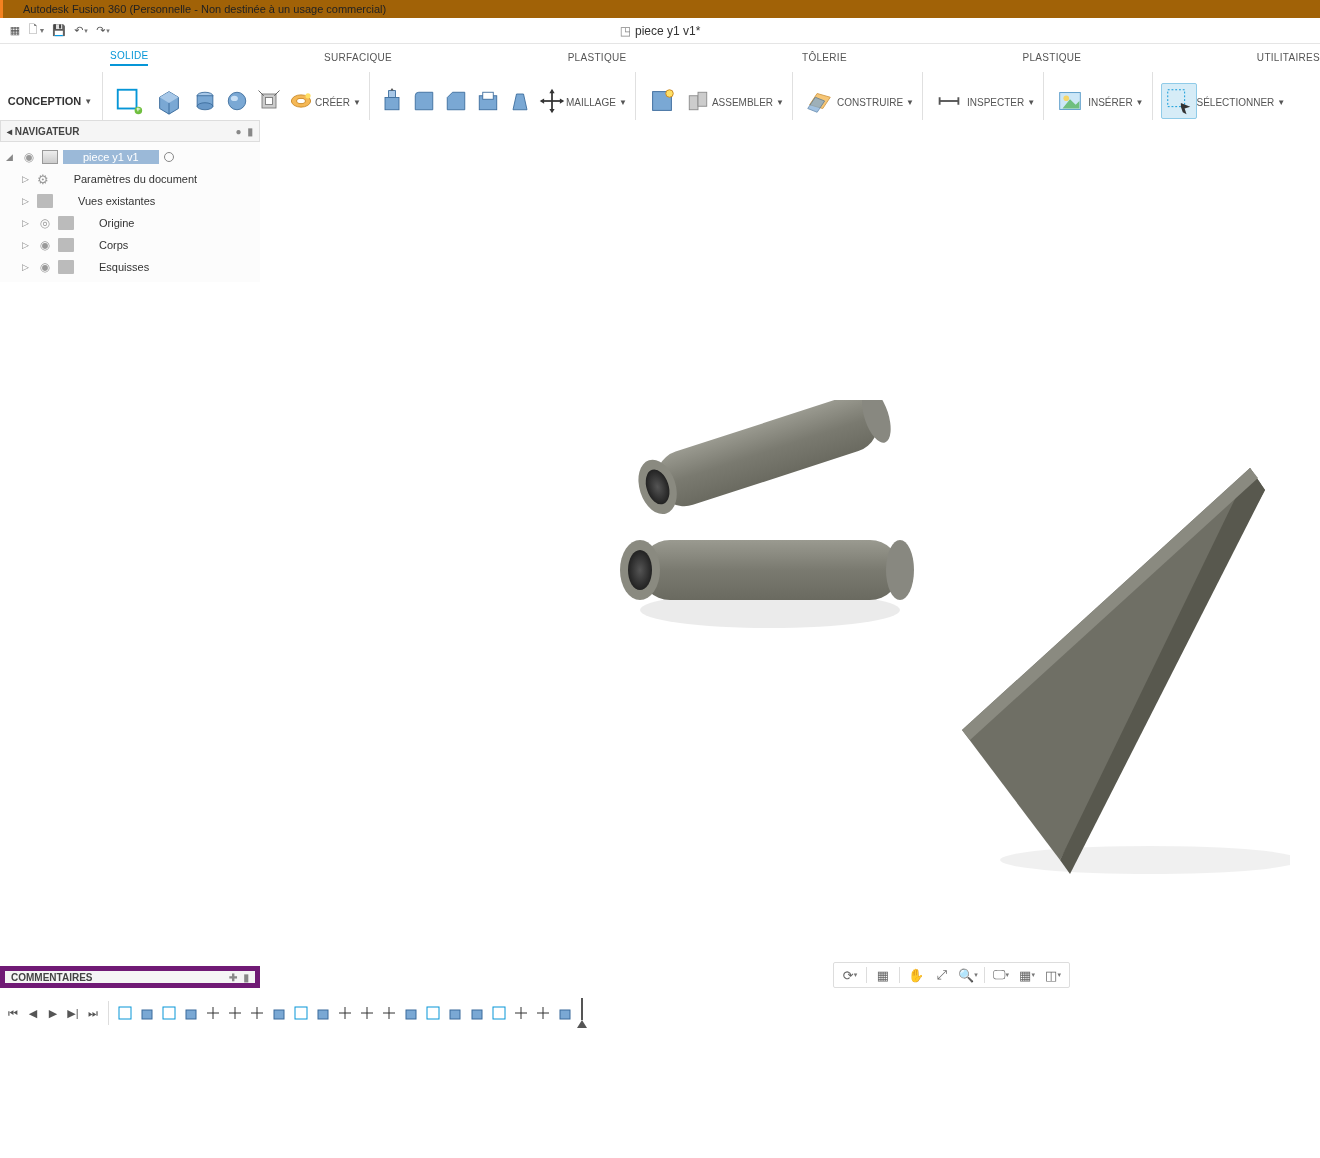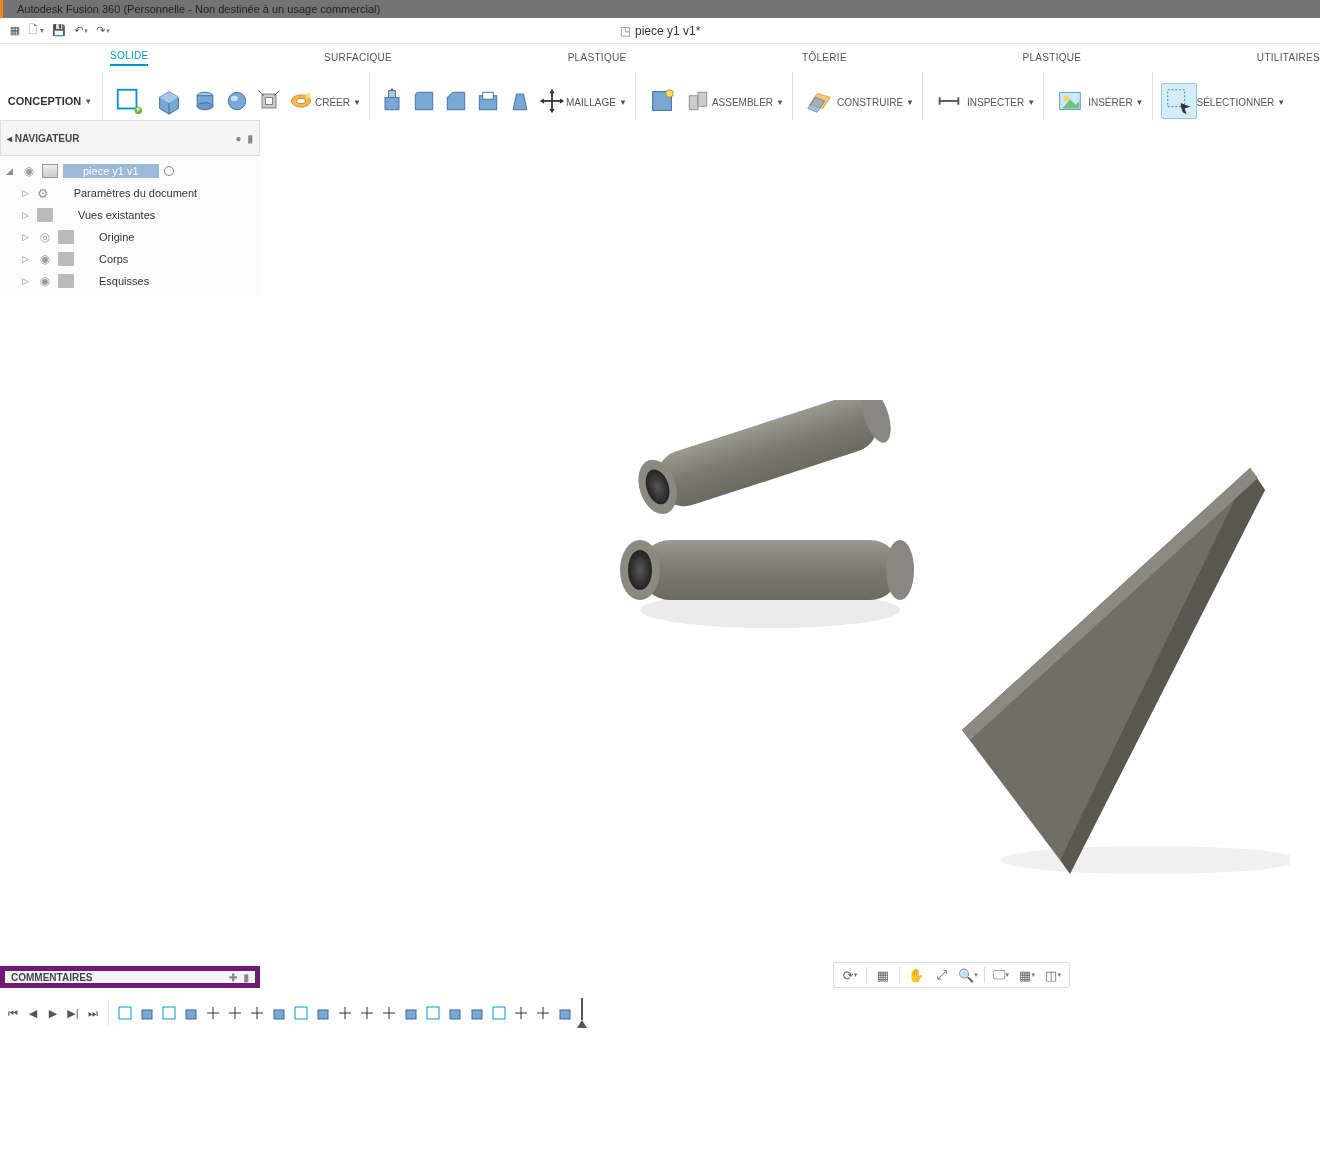--- a/index.html
+++ b/index.html
@@ -1,19 +1,19 @@
 <!DOCTYPE html>
 <html><head>
 <meta charset="utf-8">
 <style>
 * { box-sizing: border-box; margin: 0; padding: 0; font-family: "Segoe UI", Arial, sans-serif; }
 body { width: 1320px; height: 1158px; background: #fff; overflow: hidden; position: relative; font-size: 11px; color: #333; }
 
 
-.title-bar { height: 18px; background: #737373; display: flex; align-items: center; padding-left: 12px; font-size: 11px; color: #222; border-left: 3px solid #f58220; }
+.title-bar { height: 18px; background: #a16207; display: flex; align-items: center; padding-left: 18px; font-size: 11px; color: #222; border-left: 3px solid #f58220; }
 .title-bar .txt { margin-left: 2px; }
 
 
 .qat { height: 26px; background: #fff; display: flex; align-items: center; padding: 0 4px; border-bottom: 1px solid #e5e5e5; position: relative; }
 .qat .qbtn { width: 22px; height: 20px; display: flex; align-items: center; justify-content: center; color: #555; cursor: pointer; position: relative; }
 .qat .qbtn .arr { font-size: 7px; margin-left: 1px; color: #777; }
 .doc-tab { position: absolute; left: 50%; transform: translateX(-50%); display: flex; align-items: center; gap: 4px; font-size: 12px; color: #333; }
 .doc-tab .cube { color: #888; }
 
 
@@ -30,21 +30,21 @@
 .group .label { font-size: 10px; color: #555; display: flex; align-items: center; gap: 3px; margin-top: 2px;}
 .group .label .arr { font-size: 8px; }
 .vsep { width: 1px; background: #e0e0e0; margin: 6px 2px; align-self: stretch; }
 .ibtn { width: 36px; height: 36px; display: flex; align-items: center; justify-content: center; cursor: pointer; border-radius: 2px; }
 .ibtn.sm { width: 28px; height: 28px; }
 .ibtn.sel { background: #d6ecf7; border: 1px solid #8fcbe8; }
 svg.tico { width: 30px; height: 30px; }
 
 
 .browser { position: absolute; left: 0; top: 120px; width: 260px; background: rgba(250,250,250,0.6); }
-.browser .hdr { height: 36px; background: #f5f5f5; border: 1px solid #ddd; display: flex; align-items: center; padding: 4px 6px; font-size: 10px; font-weight: 600; color: #444; justify-content: space-between;}
+.browser .hdr { height: 22px; background: #f5f5f5; border: 1px solid #ddd; display: flex; align-items: center; padding: 4px 6px; font-size: 10px; font-weight: 600; color: #444; justify-content: space-between;}
 .browser .hdr .ctl { display:flex; gap:6px; color:#888;}
 .tree { padding: 4px 2px; }
 .tnode { display: flex; align-items: center; height: 22px; gap: 5px; padding-left: 4px;}
 .tnode.root { background: transparent;}
 .tnode .tw { width: 10px; color: #888; font-size: 9px; cursor:pointer;}
 .tnode .eye { width: 16px; text-align: center; color: #999; font-size: 12px;}
 .tnode .fico { width: 16px; height: 14px; background: #bbb; border-radius: 1px; }
 .tnode .gear { color:#999; font-size:13px;}
 .tnode .lbl { font-size: 11px; color: #333; padding: 1px 20px;}
 .tnode .lbl.hl { background: #9bb9d8; color: #fff; }

